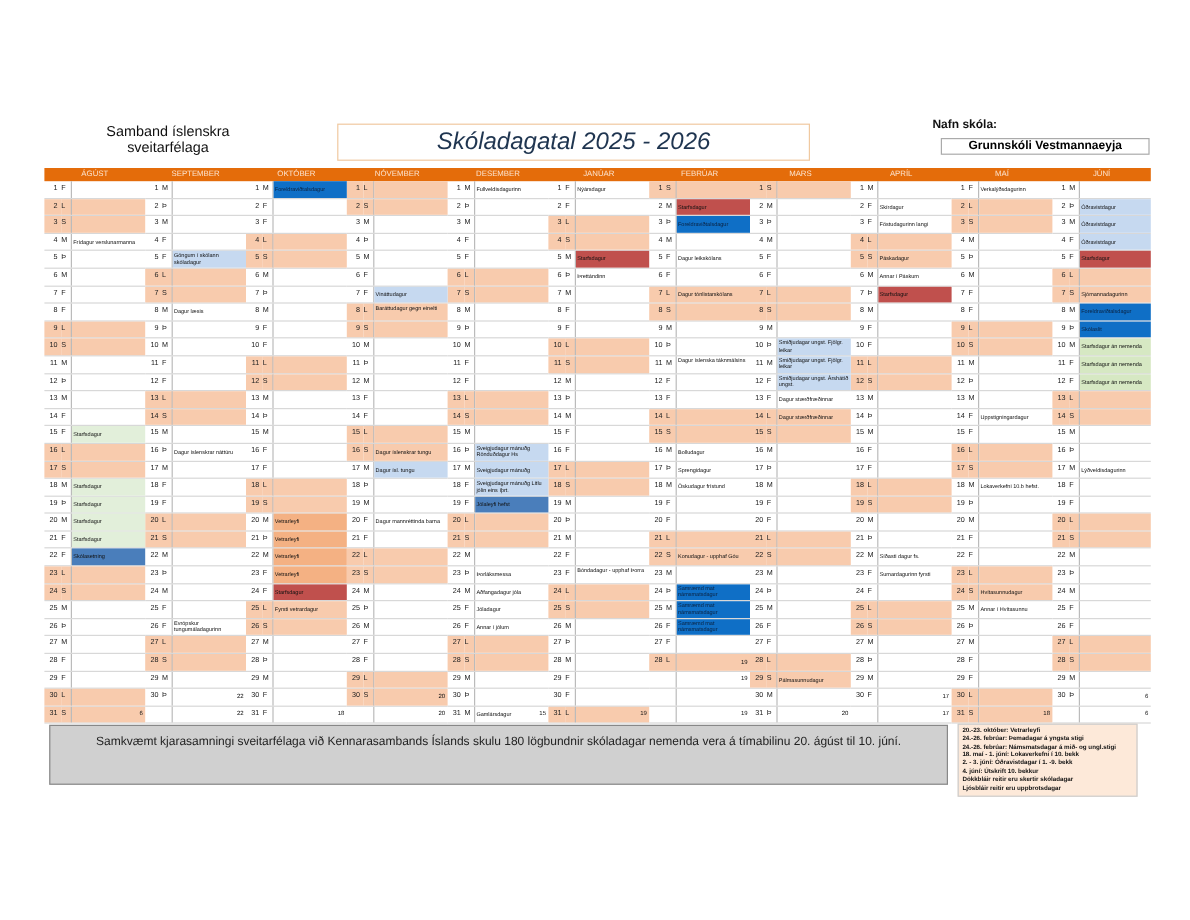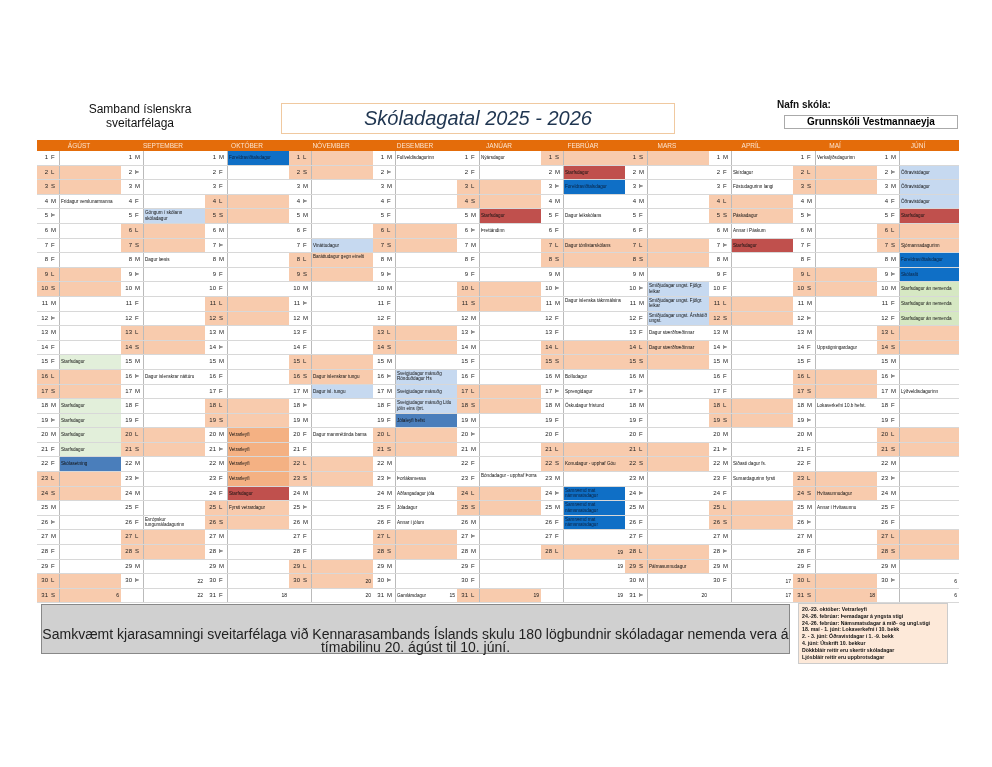--- a/index.html
+++ b/index.html
@@ -20,21 +20,21 @@
   .ev.two { white-space: normal; line-height: 5.5px; padding-top: 1px; }
   .cnt { position: absolute; right: 2px; bottom: 0; font-size: 5px; }
   .we { background: #f8cbad; }
   .ltblue { background: #c6d9f0; }
   .ltgreen { background: #e2efda; }
   .green { background: #d6e8c3; }
   .blue { background: #0f6fc6; color: #0b2240 !important; }
   .midblue { background: #4a7ebb; }
   .red { background: #c0504d; }
   .orange { background: #f4b183; }
-  .note { position: absolute; left: 41px; top: 604px; width: 749px; height: 50px; background: #d0d0d0; border: 1px solid #888; font-size: 14px; color: #222; text-align: center; padding-top: 23px; line-height: 13px; }
+  .note { position: absolute; left: 41px; top: 604px; width: 749px; height: 50px; background: #d0d0d0; border: 1px solid #888; font-size: 10px; color: #222; text-align: center; padding-top: 7px; line-height: 13px; }
   .legend { position: absolute; left: 798px; top: 603px; width: 150px; height: 61px; background: #fde9d9; border: 1px solid #ccc; font-size: 5.2px; padding: 2px 3px; line-height: 6.8px; color: #111; font-weight: bold; }
 </style>
 </head>
 <body>
 
 <div class="org">Samband íslenskra sveitarfélaga</div>
 <div class="title-box">Skóladagatal 2025 - 2026</div>
 <div class="school-label">Nafn skóla:</div>
 <div class="school-name">Grunnskóli Vestmannaeyja</div>
 

